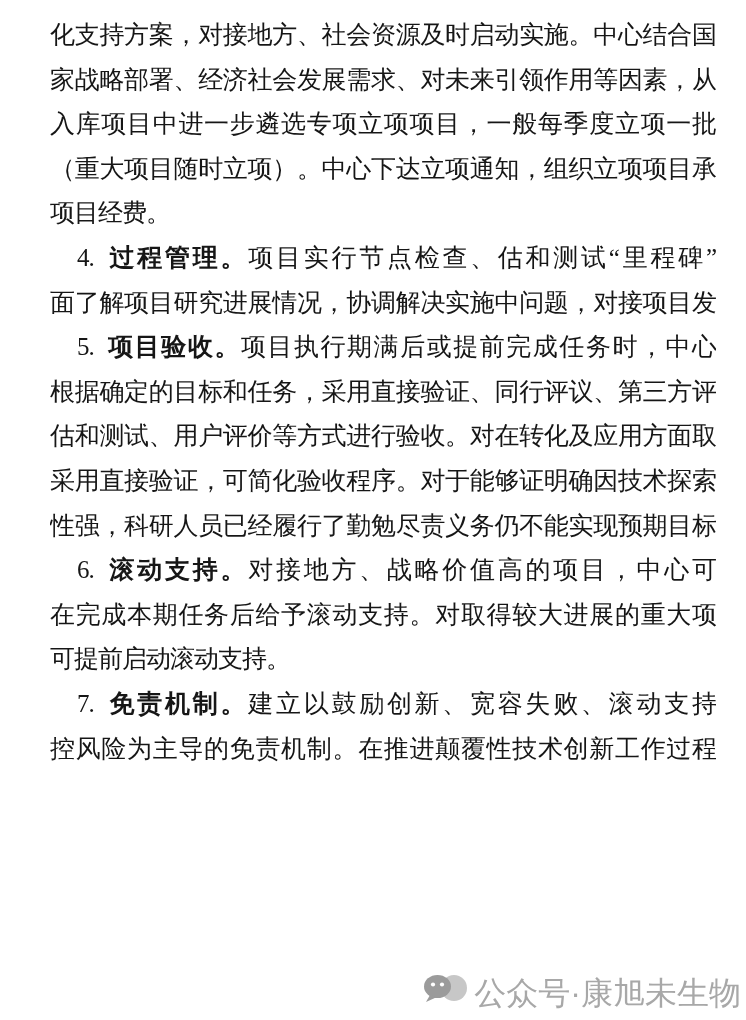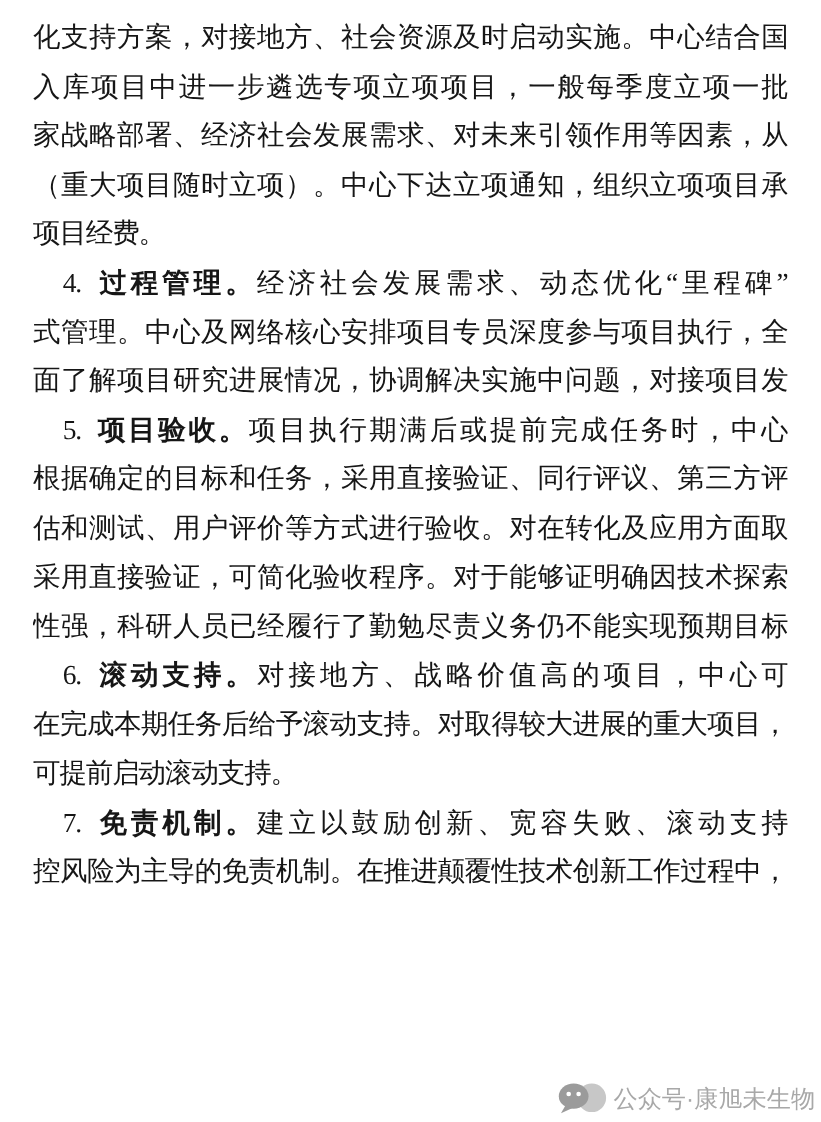--- a/index.html
+++ b/index.html
@@ -11,20 +11,21 @@
   }
   .doc {
     position: relative;
     z-index: 2;
     padding: 13px 30px 0 30px;
     font-family: "Liberation Serif", "DejaVu Serif", serif;
     font-size: 25px;
     letter-spacing: -1px;
     line-height: 44.6px;
     color: #161616;
+    margin-left: 20px;
   }
   .line {
     height: 44.6px;
     text-align: justify;
     text-align-last: justify;
     overflow: hidden;
   }
   .line.end {
     text-align-last: left;
   }
@@ -36,41 +37,39 @@
   }
   .heading {
     font-weight: 700;
   }
   .watermark {
     position: absolute;
     right: 5px;
     bottom: 4px;
     z-index: 1;
     display: flex;
-    align-items: center;
     gap: 5px;
     font-family: "Liberation Sans", "DejaVu Sans", sans-serif;
-    font-size: 22px;
+    font-size: 32px;
     color: #a8a8a8;
     white-space: nowrap;
   }
   .watermark svg { display: block; }
 </style>
 </head>
 <body>
 
 <div class="doc">
   <div class="line full"><span>化支持方案，对接地方、社会资源及时启动实施。中心结合国</span></div>
+  <div class="line full"><span>家战略部署、经济社会发展需求、对未来引领作用等因素，从</span></div>
   <div class="line full"><span>入库项目中进一步遴选专项立项项目，一般每季度立项一批</span></div>
-  <div class="line full"><span>家战略部署、经济社会发展需求、对未来引领作用等因素，从</span></div>
   <div class="line full"><span>（重大项目随时立项）。中心下达立项通知，组织立项项目承</span></div>
   <div class="line end"><span>项目经费。</span></div>
 
-  <div class="line full indent"><span class="num">4.</span><span class="heading">过程管理。</span><span>经济社会发展需求、动态优化“里程碑”</span></div>
-  <div class="line full"><span>式管理。中心及网络核心安排项目专员深度参与项目执行，全</span></div>
+  <div class="line full indent"><span class="num">4.</span><span class="heading">过程管理。</span><span>项目实行节点检查、估和测试“里程碑”</span></div>
   <div class="line full"><span>面了解项目研究进展情况，协调解决实施中问题，对接项目发</span></div>
 
   <div class="line full indent"><span class="num">5.</span><span class="heading">项目验收。</span><span>项目执行期满后或提前完成任务时，中心</span></div>
   <div class="line full"><span>根据确定的目标和任务，采用直接验证、同行评议、第三方评</span></div>
   <div class="line full"><span>估和测试、用户评价等方式进行验收。对在转化及应用方面取</span></div>
   <div class="line full"><span>采用直接验证，可简化验收程序。对于能够证明确因技术探索</span></div>
   <div class="line full"><span>性强，科研人员已经履行了勤勉尽责义务仍不能实现预期目标</span></div>
 
   <div class="line full indent"><span class="num">6.</span><span class="heading">滚动支持。</span><span>对接地方、战略价值高的项目，中心可</span></div>
   <div class="line full"><span>在完成本期任务后给予滚动支持。对取得较大进展的重大项目，</span></div>

